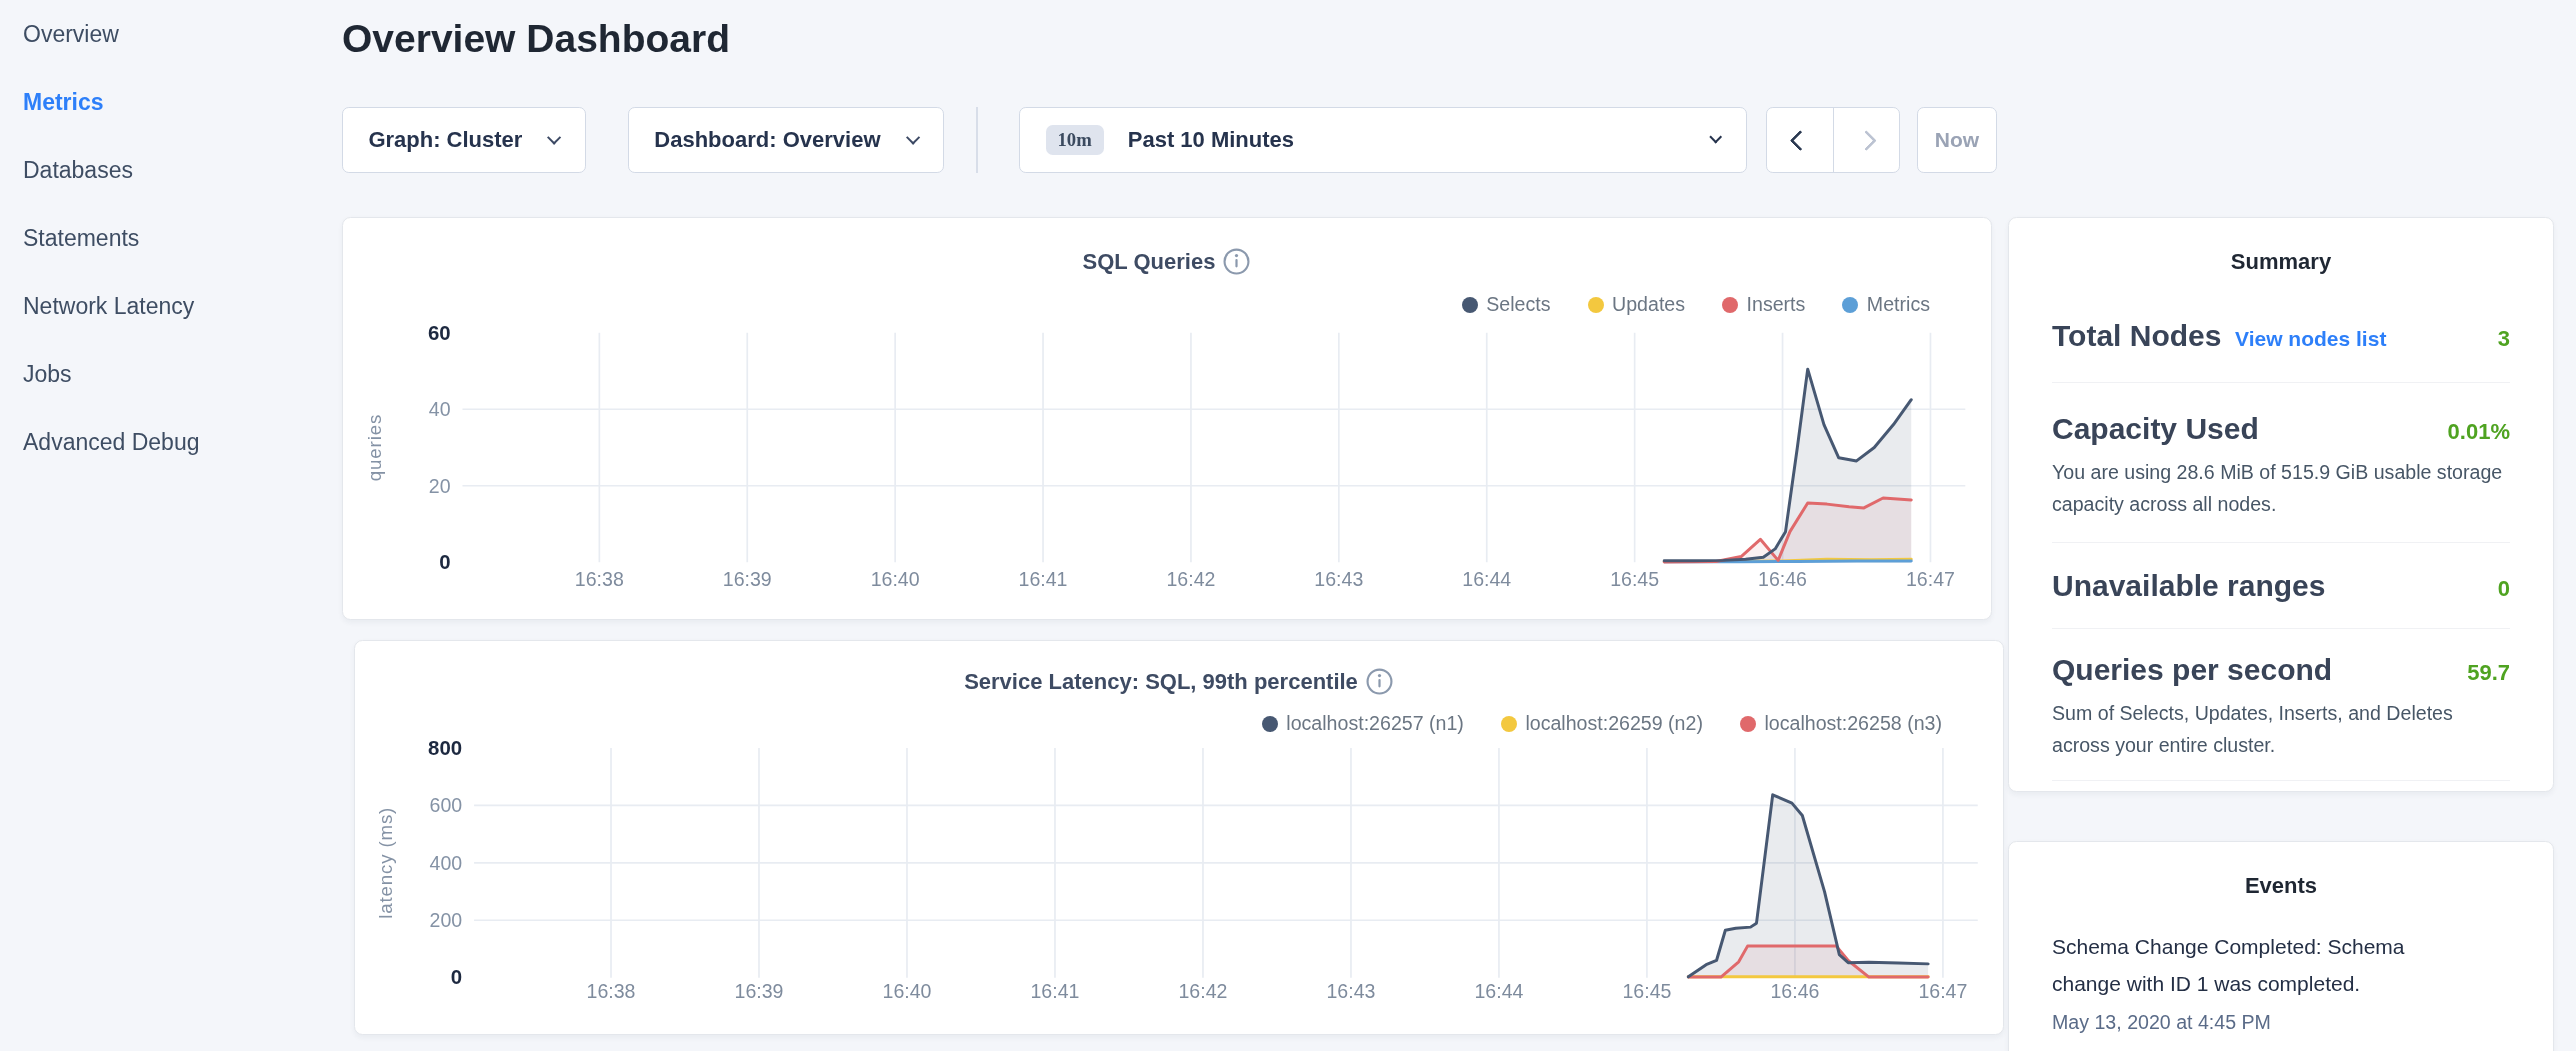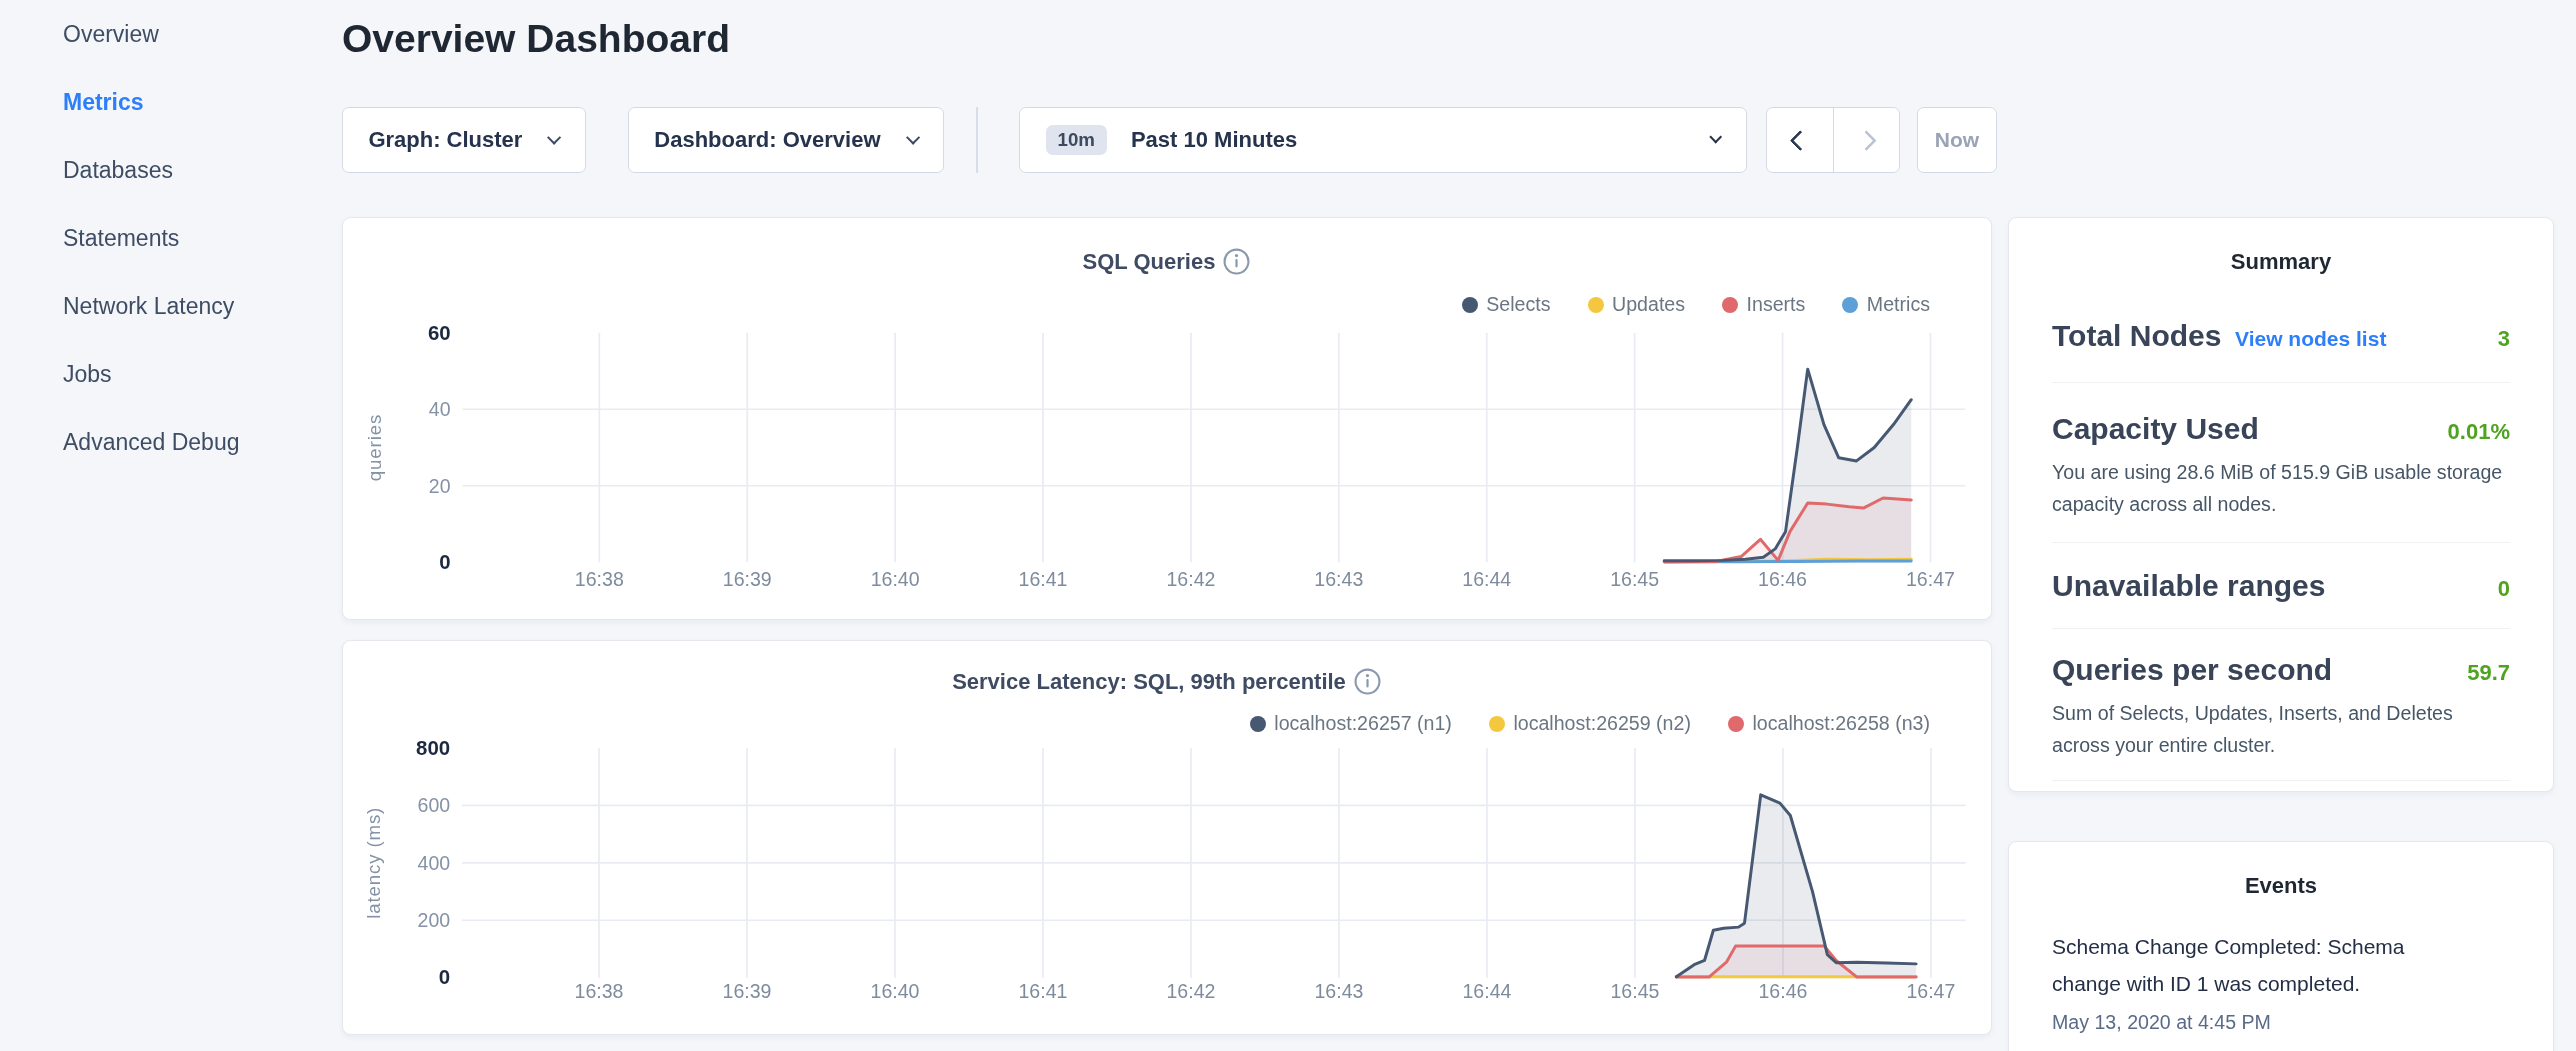--- a/index.html
+++ b/index.html
@@ -1,21 +1,21 @@
 <!DOCTYPE html>
 <html style="font-size:13.6px"><head>
 <meta charset="utf-8">
 <style>
   * { margin:0; padding:0; box-sizing:border-box; }
   html,body { width:2576px; height:1051px; overflow:hidden; background:#f4f6fa;
               font-family:"Liberation Sans", sans-serif; color:#26334d; }
   .page { position:relative; width:2576px; height:1051px; }
 
   
-  .sidebar { position:absolute; left:0; top:0; width:342px; height:100%;margin-left:40px; }
+  .sidebar { position:absolute; left:0; top:0; width:342px; height:100%; }
   .nav-item { height:68px; display:flex; align-items:center; padding-left:23px;
               font-size:23px; color:#3e4d63; cursor:pointer; }
   .nav-item.active { color:#2d7ff9; font-weight:700; }
 
   
   .main { position:absolute; left:342px; top:0; width:1680px; height:100%; }
   .page-title { position:absolute; left:0; top:17px; font-size:39px; font-weight:700; color:#1f2733; }
 
   
   .dd, .time-picker, .arrow-group, .now-btn {
@@ -25,40 +25,40 @@
         font-size:22px; font-weight:700; color:#26334d; cursor:pointer; }
   .dd-graph { left:0; width:244px; }
   .dd-dashboard { left:286px; width:316px; }
   .chev { display:inline-block; width:10.2px; height:10.2px;
           border-right:2.6px solid #3c4964; border-bottom:2.6px solid #3c4964;
           transform:rotate(45deg) translate(-1.7px,-1.7px); }
   .vdivider { position:absolute; left:634px; top:107px; width:1.7px; height:66px; background:#d8dee9; }
   .time-picker { left:677px; width:728px; display:flex; align-items:center;
                  padding:0 25.5px; cursor:pointer; }
   .time-badge { background:#dfe4ee; border-radius:6.8px; padding:4px 12px;
-                font-size:18.7px; font-weight:700; color:#3b4a5f; }
+                font-size:18.7px; font-weight:700; color:#3b4a5f;font-family:Liberation Serif, serif; }
   .time-label { margin-left:24px; font-size:22px; font-weight:700; color:#26334d; }
   .time-picker .chev { margin-left:auto; width:9.4px; height:9.4px;
                        border-width:2.1px; border-color:#26334d; }
   .arrow-group { left:1424px; width:134px; display:flex; padding:0; }
   .arrow-btn { flex:1; display:flex; align-items:center; justify-content:center;
                background:none; border:none; cursor:pointer; }
   .arrow-btn + .arrow-btn { border-left:1.7px solid #d3dae6; }
   .chev-left  { width:14.5px; height:14.5px; border-left:3.4px solid #2c3a52;
                 border-bottom:3.4px solid #2c3a52; transform:rotate(45deg); border-radius:1.7px; }
   .chev-right { width:14.5px; height:14.5px; border-right:3.4px solid #bcc3d2;
                 border-top:3.4px solid #bcc3d2; transform:rotate(45deg); border-radius:1.7px; }
   .now-btn { left:1575px; width:80px; font-size:21px; font-weight:700;
              color:#9aa3b5; cursor:default; }
 
   
   .card { position:absolute; background:#fff; border:1.7px solid #e4e7ec;
           border-radius:8.5px; box-shadow:0 2.6px 5.1px rgba(45,55,75,0.05); }
   #chart-card-0 { left:0; top:217px; width:1650px; height:403px; }
-  #chart-card-1 { left:0; top:640px; width:1650px; height:395px; }
+  #chart-card-1 { left:12px; top:640px; width:1650px; height:395px; }
 
   .chart-title-row { position:absolute; left:0; top:29px; width:100%;
                      display:flex; align-items:center; justify-content:center; gap:7px; }
   #chart-card-1 .chart-title-row { top:26px; }
   .chart-title { font-size:22px; font-weight:700; color:#3e4b63; }
   .info-icon { cursor:pointer; }
 
   .legend { position:absolute; right:61px; display:flex; gap:37px; }
   #legend-0 { top:75px; }
   #legend-1 { top:71px; }

